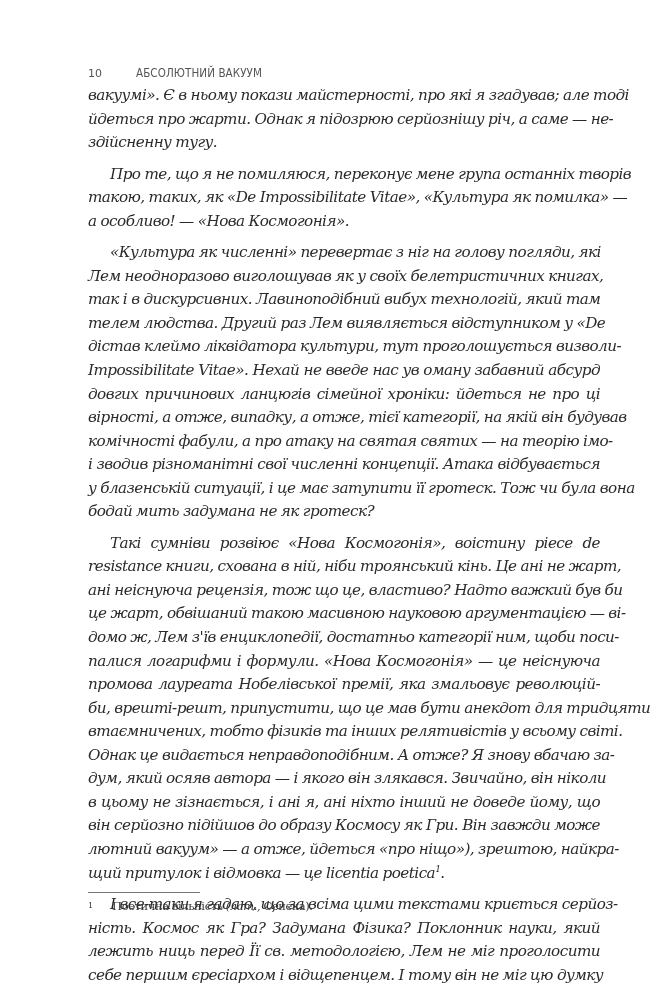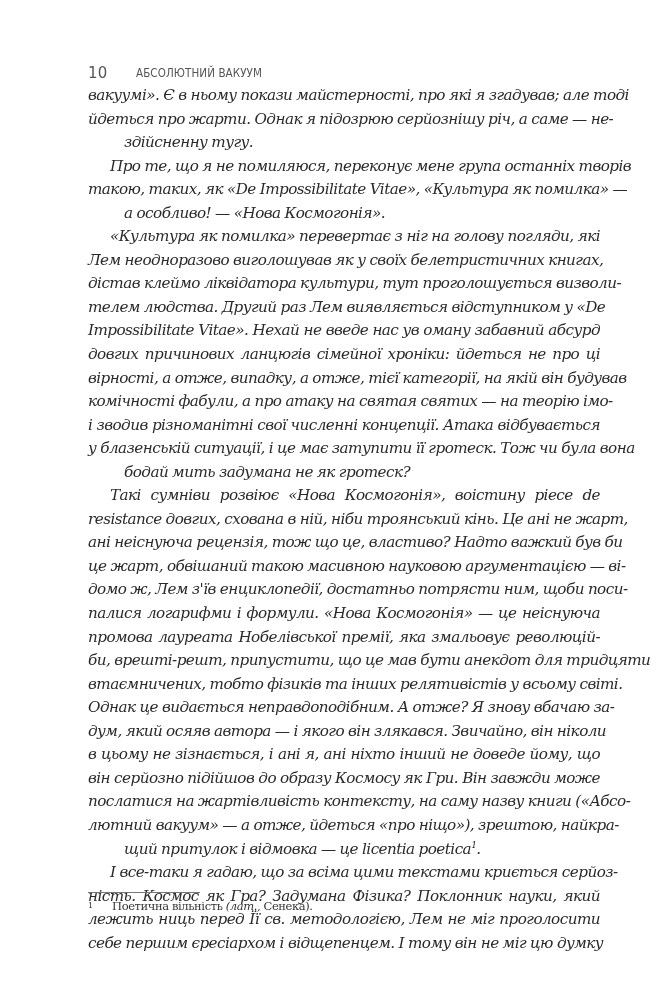--- a/index.html
+++ b/index.html
@@ -5,33 +5,33 @@
   html, body { margin: 0; padding: 0; }
   body {
     width: 658px; height: 1000px; background: #ffffff; position: relative; overflow: hidden;
     color: #2a2a2a;
   }
   .header {
     position: absolute; left: 88px; top: 64px; height: 18px;
     font-family: "DejaVu Sans", sans-serif; font-size: 11.5px; color: #555;
     display: flex; align-items: center; letter-spacing: 0.1px;
   }
-  .header .pnum { width: 48px; font-size: 15px; }
+  .header .pnum { width: 48px; font-size: 11px; }
   .header .run { transform: scaleX(0.9); transform-origin: left center; }
   .body-text {
     position: absolute; left: 88px; top: 84px; width: 512px;
     font-family: "DejaVu Serif", serif; font-size: 15.2px; line-height: 23.55px;
   }
   .line {
     display: block; height: 23.55px; white-space: nowrap;
     text-align: justify; text-align-last: justify;
     letter-spacing: -0.55px; word-spacing: -0.3px; font-style: italic;
   }
-  .line.last { text-align-last: left; margin-left: 36px; }
-  .line.indent { padding-left: 22px; }
+  .line.last { text-align-last: left; }
+  .line.indent { padding-left: 22px; margin-top: 8px; }
   sup.fn { font-size: 9px; vertical-align: 6px; line-height: 0; }
   .fn-rule {
     position: absolute; left: 88px; top: 892px; width: 112px; height: 0;
     border-top: 1px solid #777;
   }
   .footnote {
     position: absolute; left: 88px; top: 899px;
     font-family: "DejaVu Serif", serif; font-size: 11.5px; color: #333;
     letter-spacing: -0.4px; display: flex;
   }
@@ -46,45 +46,45 @@
   <span class="run">АБСОЛЮТНИЙ ВАКУУМ</span>
 </div>
 
 <div class="body-text" id="body-text">
     <span class="line"><span>вакуумі». Є в ньому покази майстерності, про які я згадував; але тоді</span></span>
     <span class="line"><span>йдеться про жарти. Однак я підозрюю серйознішу річ, а саме — не-</span></span>
     <span class="line last"><span>здійсненну тугу.</span></span>
     <span class="line indent"><span>Про те, що я не помиляюся, переконує мене група останніх творів</span></span>
     <span class="line"><span>такою, таких, як «De Impossibilitate Vitae», «Культура як помилка» —</span></span>
     <span class="line last"><span>а особливо! — «Нова Космогонія».</span></span>
-    <span class="line indent"><span>«Культура як помилка» перевертає з ніг на голову погляди, які</span></span>
+    <span class="line indent"><span>«Культура як численні» перевертає з ніг на голову погляди, які</span></span>
     <span class="line"><span>Лем неодноразово виголошував як у своїх белетристичних книгах,</span></span>
+    <span class="line"><span>так і в дискурсивних. Лавиноподібний вибух технологій, який там</span></span>
+    <span class="line"><span>телем людства. Другий раз Лем виявляється відступником у «De</span></span>
     <span class="line"><span>дістав клеймо ліквідатора культури, тут проголошується визволи-</span></span>
-    <span class="line"><span>телем людства. Другий раз Лем виявляється відступником у «De</span></span>
     <span class="line"><span>Impossibilitate Vitae». Нехай не введе нас ув оману забавний абсурд</span></span>
     <span class="line"><span>довгих причинових ланцюгів сімейної хроніки: йдеться не про ці</span></span>
     <span class="line"><span>вірності, а отже, випадку, а отже, тієї категорії, на якій він будував</span></span>
     <span class="line"><span>комічності фабули, а про атаку на святая святих — на теорію імо-</span></span>
     <span class="line"><span>і зводив різноманітні свої численні концепції. Атака відбувається</span></span>
     <span class="line"><span>у блазенській ситуації, і це має затупити її гротеск. Тож чи була вона</span></span>
     <span class="line last"><span>бодай мить задумана не як гротеск?</span></span>
     <span class="line indent"><span>Такі сумніви розвіює «Нова Космогонія», воістину piece de</span></span>
-    <span class="line"><span>resistance довгих, схована в ній, ніби троянський кінь. Це ані не жарт,</span></span>
+    <span class="line"><span>resistance книги, схована в ній, ніби троянський кінь. Це ані не жарт,</span></span>
     <span class="line"><span>ані неіснуюча рецензія, тож що це, властиво? Надто важкий був би</span></span>
     <span class="line"><span>це жарт, обвішаний такою масивною науковою аргументацією — ві-</span></span>
-    <span class="line"><span>домо ж, Лем з'їв енциклопедії, достатньо потрясти ним, щоби поси-</span></span>
+    <span class="line"><span>домо ж, Лем з'їв енциклопедії, достатньо категорії ним, щоби поси-</span></span>
     <span class="line"><span>палися логарифми і формули. «Нова Космогонія» — це неіснуюча</span></span>
     <span class="line"><span>промова лауреата Нобелівської премії, яка змальовує революцій-</span></span>
     <span class="line"><span>би, врешті-решт, припустити, що це мав бути анекдот для тридцяти</span></span>
     <span class="line"><span>втаємничених, тобто фізиків та інших релятивістів у всьому світі.</span></span>
     <span class="line"><span>Однак це видається неправдоподібним. А отже? Я знову вбачаю за-</span></span>
     <span class="line"><span>дум, який осяяв автора — і якого він злякався. Звичайно, він ніколи</span></span>
     <span class="line"><span>в цьому не зізнається, і ані я, ані ніхто інший не доведе йому, що</span></span>
     <span class="line"><span>він серйозно підійшов до образу Космосу як Гри. Він завжди може</span></span>
-    <span class="line"><span>послатися на жартівливість контексту, на саму назву книги («Абсо-</span></span>
     <span class="line"><span>лютний вакуум» — а отже, йдеться «про ніщо»), зрештою, найкра-</span></span>
     <span class="line last"><span>щий притулок і відмовка — це licentia poetica</span><sup class="fn">1</sup><span>.</span></span>
     <span class="line indent"><span>І все-таки я гадаю, що за всіма цими текстами криється серйоз-</span></span>
     <span class="line"><span>ність. Космос як Гра? Задумана Фізика? Поклонник науки, який</span></span>
     <span class="line"><span>лежить ниць перед Її св. методологією, Лем не міг проголосити</span></span>
     <span class="line"><span>себе першим єресіархом і відщепенцем. І тому він не міг цю думку</span></span>
   </div>
 
 <div class="fn-rule"></div>
 

